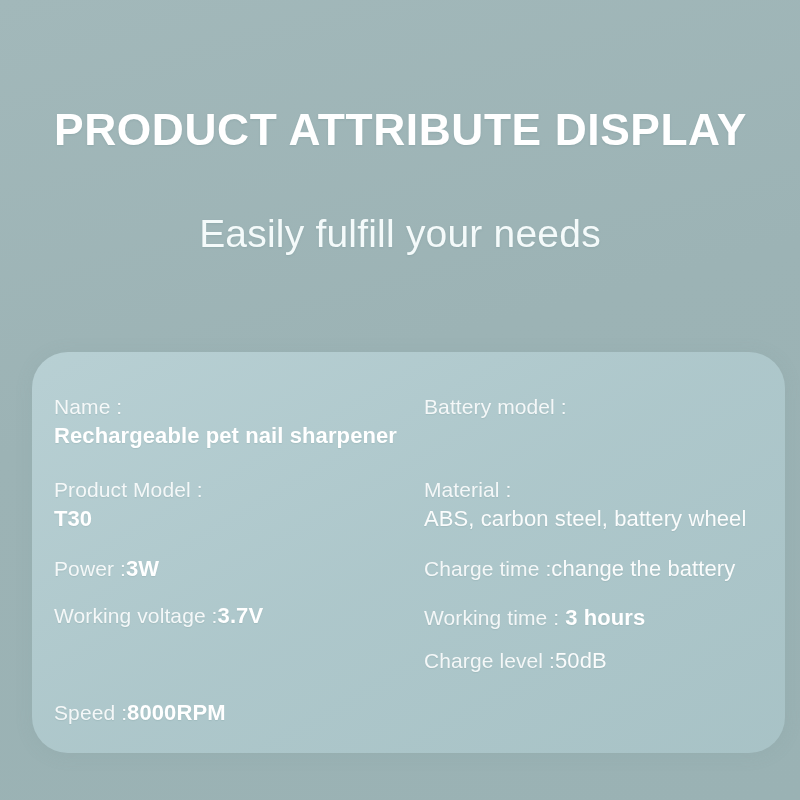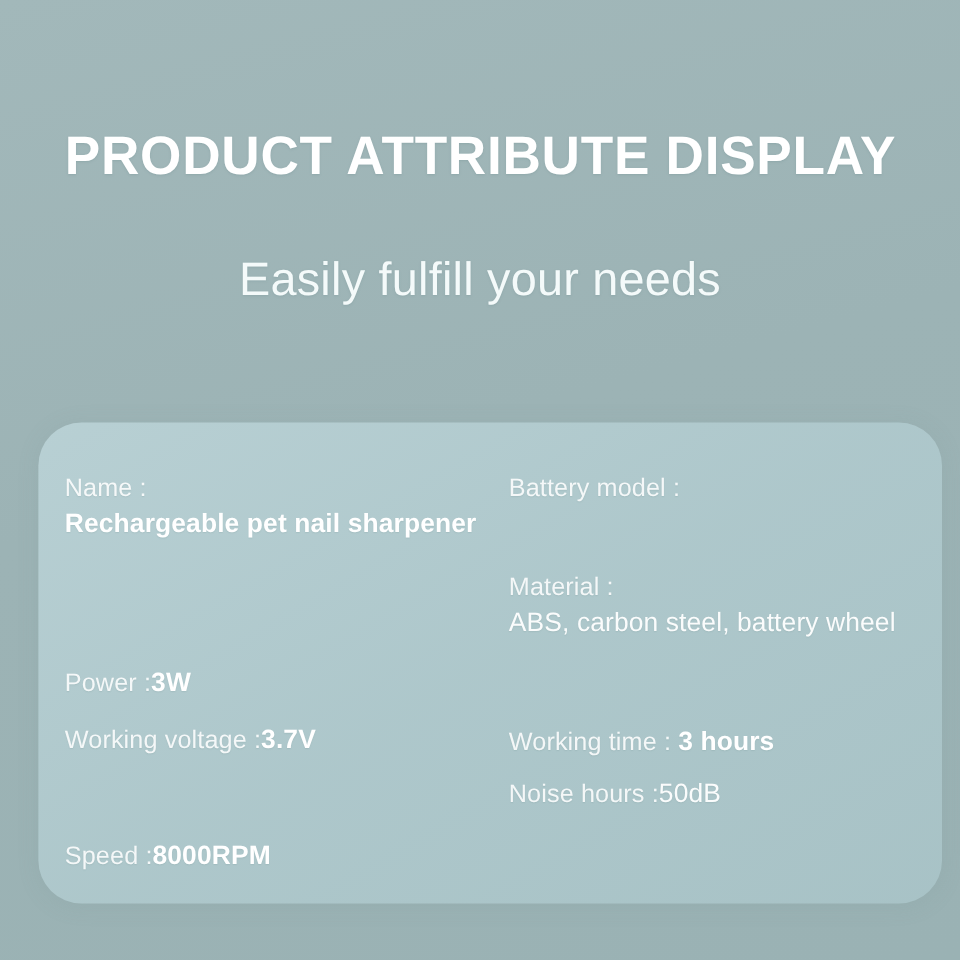--- a/index.html
+++ b/index.html
@@ -119,30 +119,35 @@
   <div class="title">PRODUCT ATTRIBUTE DISPLAY</div>
 
   <div class="subtitle">Easily fulfill your needs</div>
 
   <div class="spec-panel">
     <div class="col col-left">
         <div class="row stacked" style="top: 44px;">
           <span class="label">Name :</span>
           <span class="value">Rechargeable pet nail sharpener</span>
         </div>
+        <div class="row stacked" style="top: 127px;">
+          <span class="label">Product Model :</span>
+          <span class="value">T30</span>
+        </div>
         <div class="row" style="top: 206px;"><span class="label">Power :</span><span class="value">3W</span></div>
         <div class="row" style="top: 253px;"><span class="label">Working voltage :</span><span class="value">3.7V</span></div>
         <div class="row" style="top: 350px;"><span class="label">Speed :</span><span class="value">8000RPM</span></div>
       </div>
     <div class="col col-right">
         <div class="row stacked" style="top: 44px; text-align: right;">
           <span class="label">Battery model :</span>
         </div>
         <div class="row stacked" style="top: 127px;">
           <span class="label">Material :</span>
           <span class="value plain">ABS, carbon steel, battery wheel</span>
         </div>
+        <div class="row" style="top: 206px;"><span class="label">Charge time :</span><span class="value plain">change the battery</span></div>
         <div class="row" style="top: 255px;"><span class="label">Working time : </span><span class="value">3 hours</span></div>
-        <div class="row" style="top: 298px;"><span class="label">Noise hours :</span><span class="value plain">50dB</span></div>
+        <div class="row" style="top: 298px;"><span class="label">Charge level :</span><span class="value plain">50dB</span></div>
       </div>
   </div>
 
 </div>
 
 </body></html>

